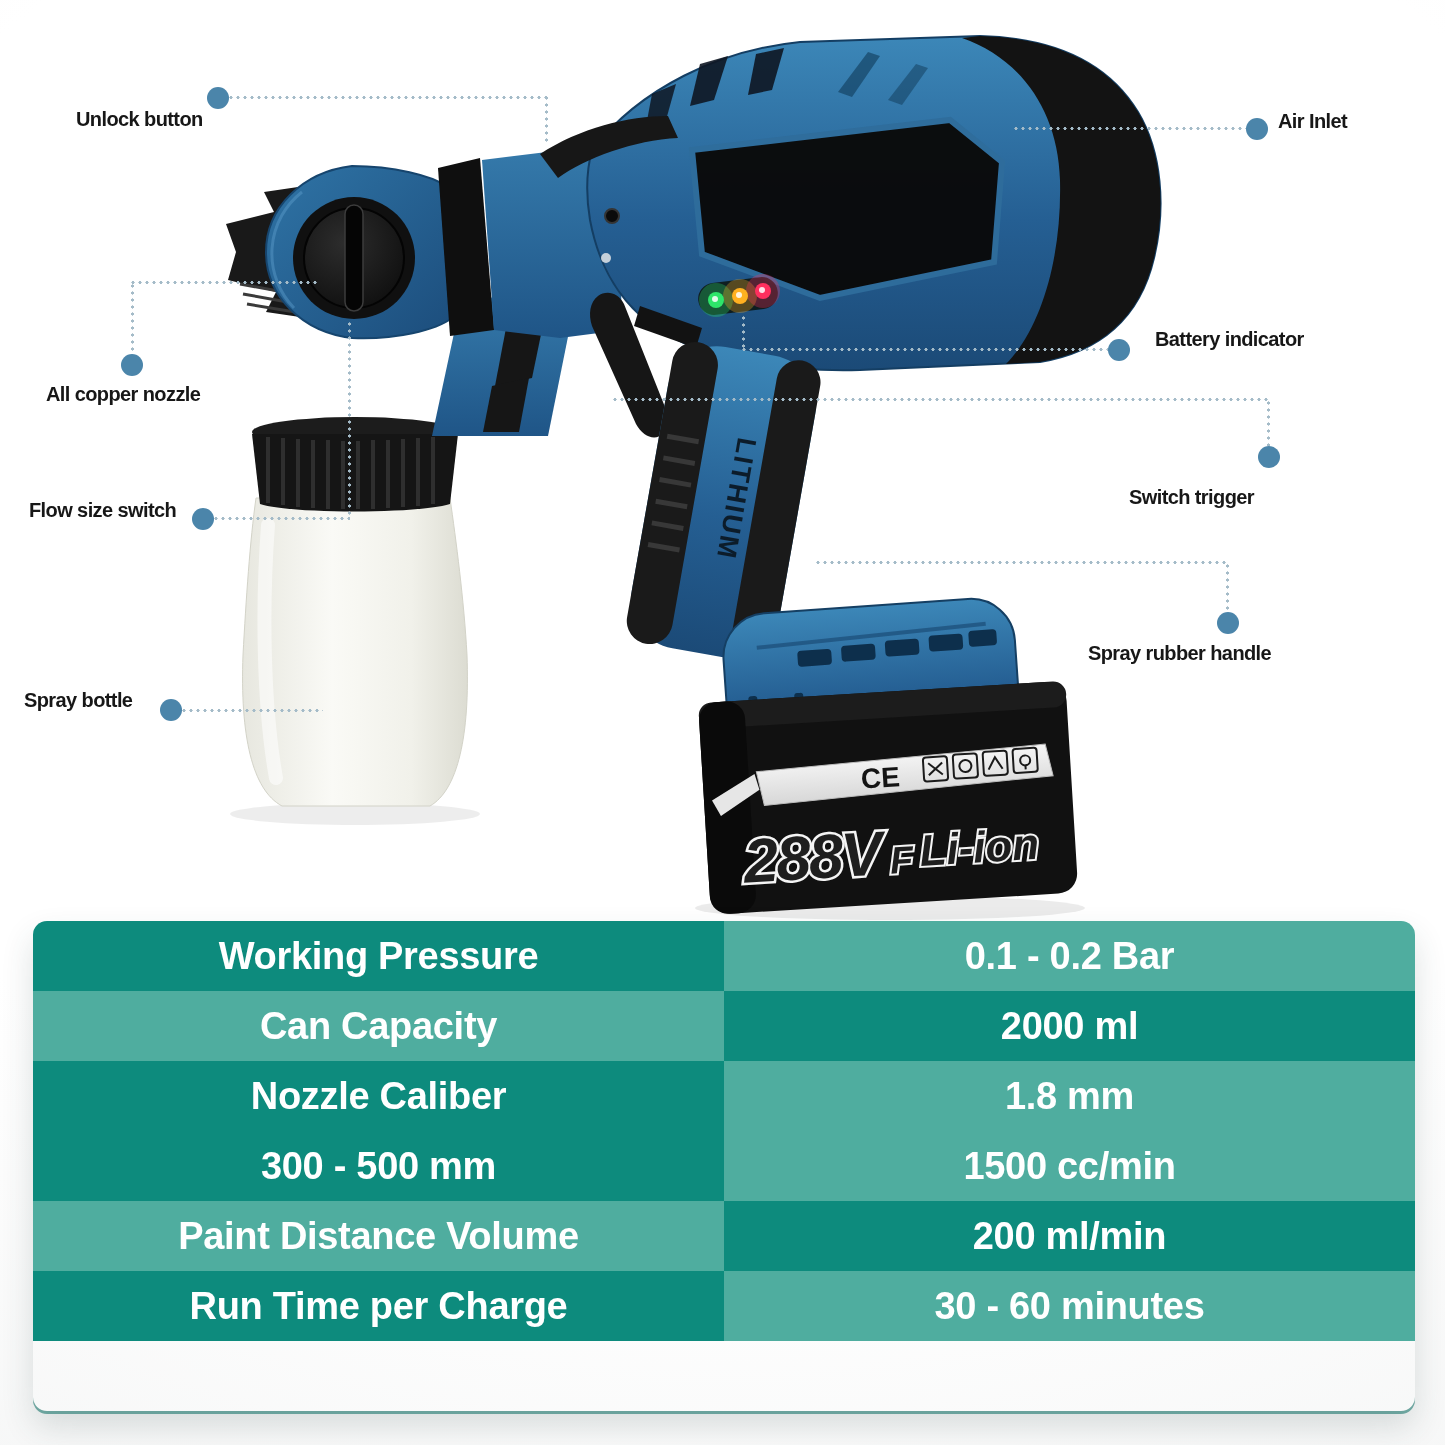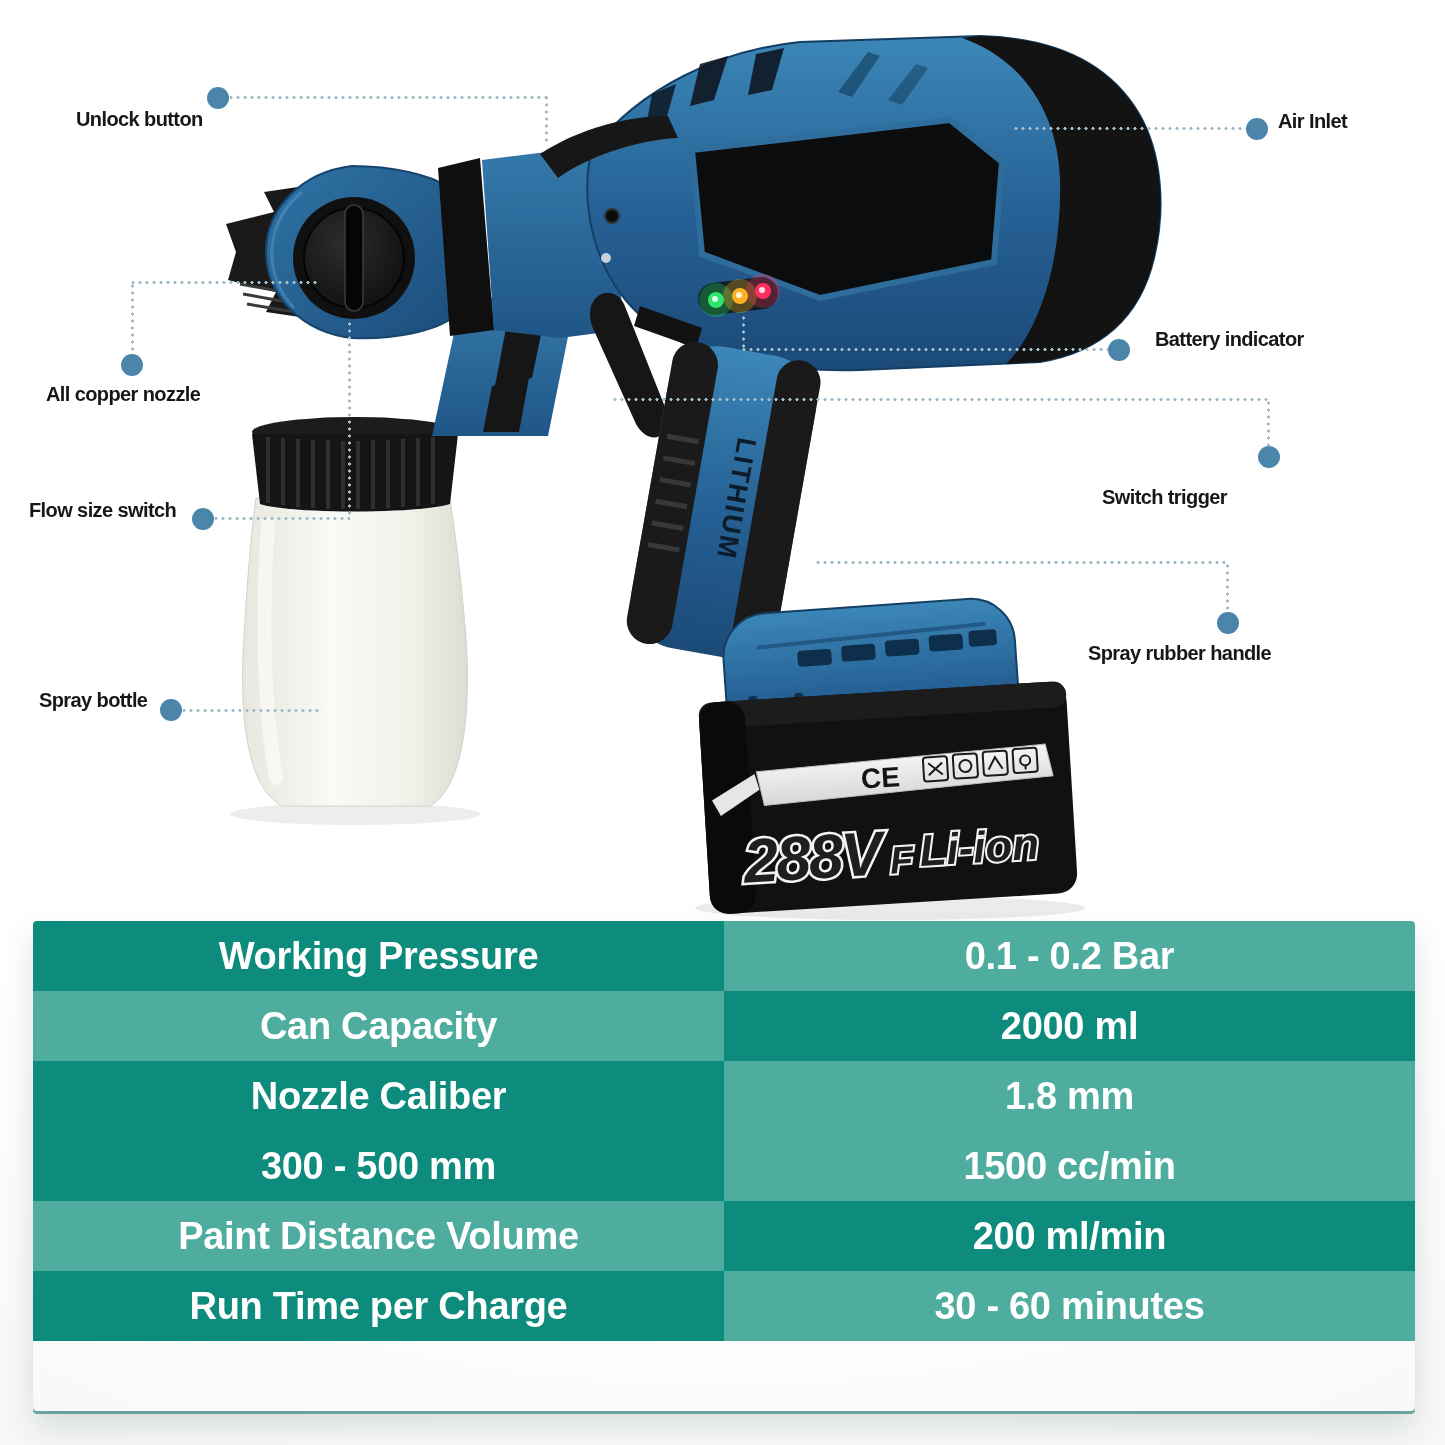--- a/index.html
+++ b/index.html
@@ -22,21 +22,21 @@
     background-image:radial-gradient(circle at 2px 1.5px,#a4bbc8 1.4px,transparent 1.8px);
     background-size:7px 3px;
   }
   .lv{
     position:absolute;width:3px;background-repeat:repeat-y;
     background-image:radial-gradient(circle at 1.5px 2px,#a4bbc8 1.4px,transparent 1.8px);
     background-size:3px 7px;
   }
   .spec-table{
     position:absolute;left:33px;top:921px;width:1382px;height:490px;
-    border-radius:4px;overflow:hidden;
+    border-radius:14px;overflow:hidden;
     display:grid;grid-template-columns:1fr 1fr;grid-template-rows:repeat(7,70px);
     box-shadow:0 3px 0 rgba(10,110,98,.55), 0 16px 32px rgba(45,70,68,.16);
   }
   .cell{
     display:flex;align-items:center;justify-content:center;
     color:#ffffff;font-size:38px;font-weight:700;letter-spacing:-0.3px;
   }
   .bg-dark{background:#0d8b7d;}
   .bg-light{background:#4fad9f;}
 </style>
@@ -232,25 +232,25 @@
   <div class="label" style="left:1155px;top:328px;">Battery indicator</div>
 
   <div class="lh" style="left:214px;top:517px;width:136px;"></div>
   <div class="lv" style="left:348px;top:322px;height:196px;"></div>
   <div class="dot" style="left:192px;top:508px;"></div>
   <div class="label" style="left:29px;top:499px;">Flow size switch</div>
 
   <div class="lh" style="left:613px;top:398px;width:656px;"></div>
   <div class="lv" style="left:1267px;top:401px;height:46px;"></div>
   <div class="dot" style="left:1258px;top:446px;"></div>
-  <div class="label" style="left:1102px;top:486px;text-align:right;">Switch trigger</div>
+  <div class="label" style="left:1129px;top:486px;text-align:right;">Switch trigger</div>
 
   <div class="lh" style="left:182px;top:709px;width:141px;"></div>
   <div class="dot" style="left:160px;top:699px;"></div>
-  <div class="label" style="left:39px;top:689px;">Spray bottle</div>
+  <div class="label" style="left:24px;top:689px;">Spray bottle</div>
 
   <div class="lh" style="left:816px;top:561px;width:412px;"></div>
   <div class="lv" style="left:1226px;top:564px;height:48px;"></div>
   <div class="dot" style="left:1217px;top:612px;"></div>
   <div class="label" style="left:1088px;top:642px;">Spray rubber handle</div>
 
   <div class="spec-table">
     <div class="cell bg-dark">Working Pressure</div>
     <div class="cell bg-light">0.1 - 0.2 Bar</div>
 

